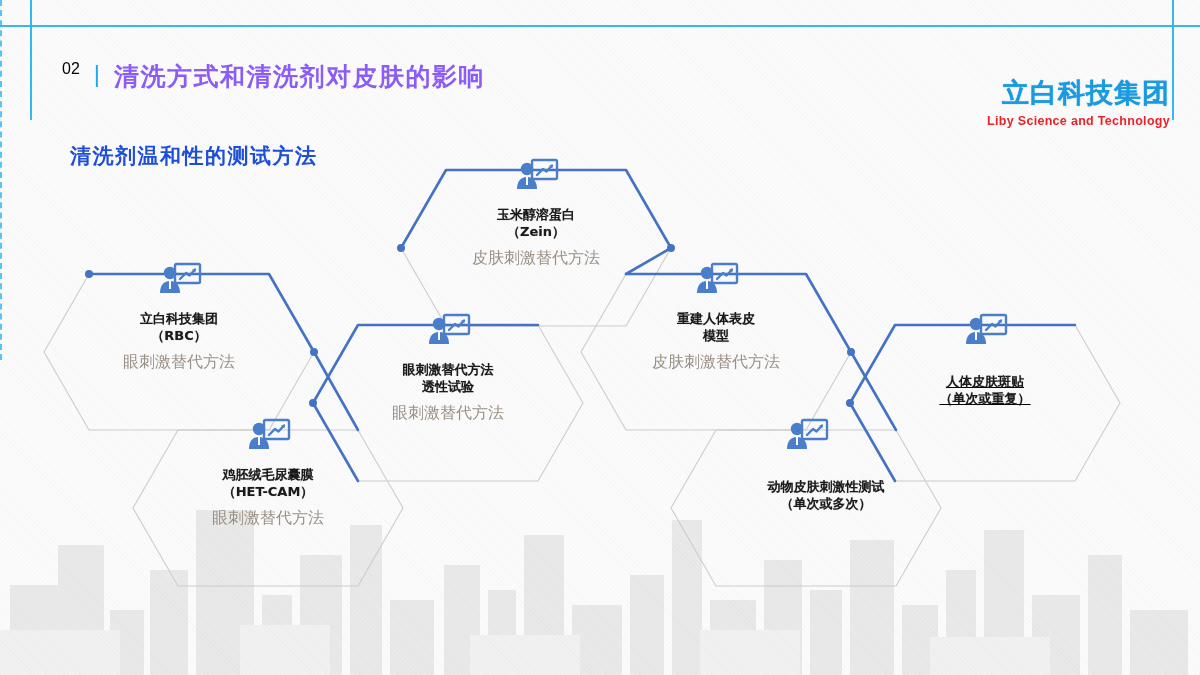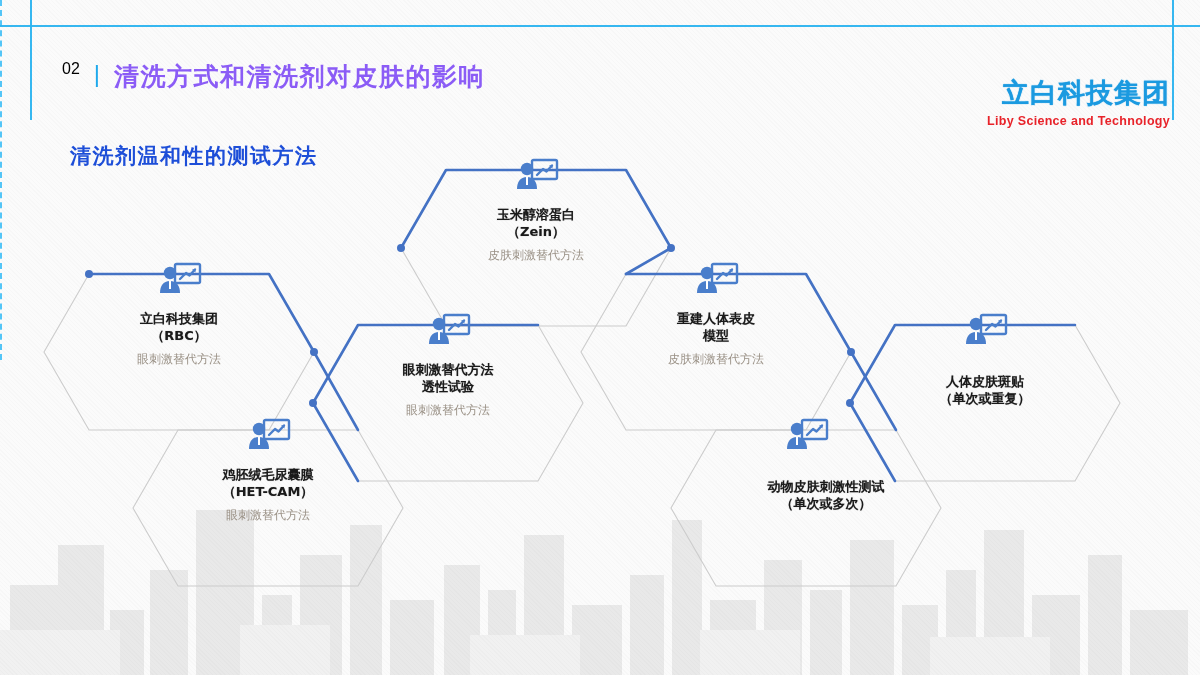--- a/index.html
+++ b/index.html
@@ -75,21 +75,21 @@
   #diagram{ position:absolute; inset:0; z-index:6; }
   #diagram svg{ position:absolute; left:0; top:0; }
 
   .hex-label{ position:absolute; z-index:7; text-align:center; pointer-events:none; }
   .hex-title{
     font-size:13px; font-weight:700; color:#1a1a1a; line-height:1.32;
     font-family:"DejaVu Sans", sans-serif; white-space:pre-line;
     text-shadow:0 0 1px rgba(0,0,0,.35);
   }
   .hex-sub{
-    font-size:12px; color:#9a9186; line-height:1.3; margin-top:8px;
+    font-size:16px; color:#9a9186; line-height:1.3; margin-top:8px;
     font-family:"DejaVu Sans", sans-serif;
   }
   .hex-icon{ position:absolute; z-index:7; }
 </style>
 </head>
 <body>
 
 <div id="slide">
 
   <svg id="skyline" viewBox="0 0 1200 260" preserveAspectRatio="none">
@@ -295,20 +295,20 @@
 模型</div>
       <div class="hex-sub">皮肤刺激替代方法</div>
     </div>
 
     <div class="hex-label" style="left:701px; top:478px; width:250px;">
       <div class="hex-title">动物皮肤刺激性测试
 （单次或多次）</div>
       <div class="hex-sub"></div>
     </div>
 
-    <div class="hex-label" style="left:865px; top:373px; width:240px;">
+    <div class="hex-label" style="left:865px; top:373px; width:240px;text-decoration:underline;">
       <div class="hex-title">人体皮肤斑贴
 （单次或重复）</div>
       <div class="hex-sub"></div>
     </div>
   </div>
 
 </div>
 
 </body></html>

